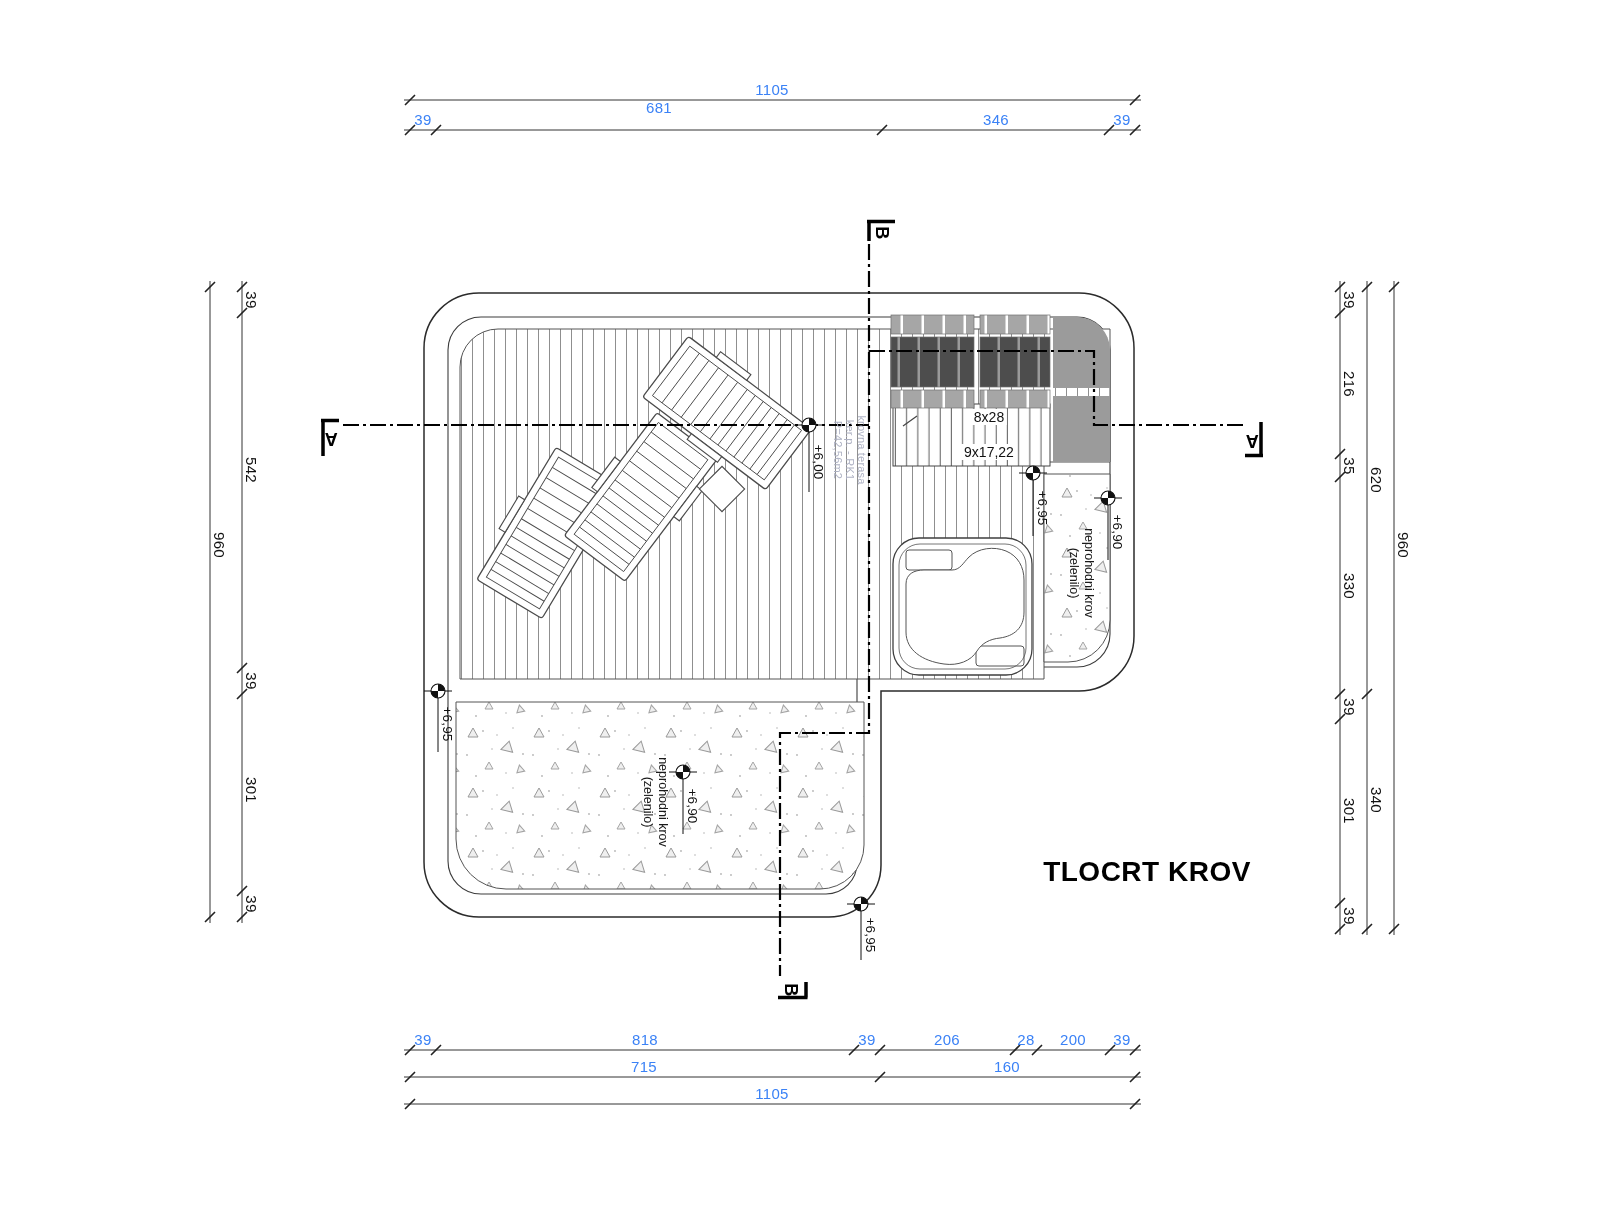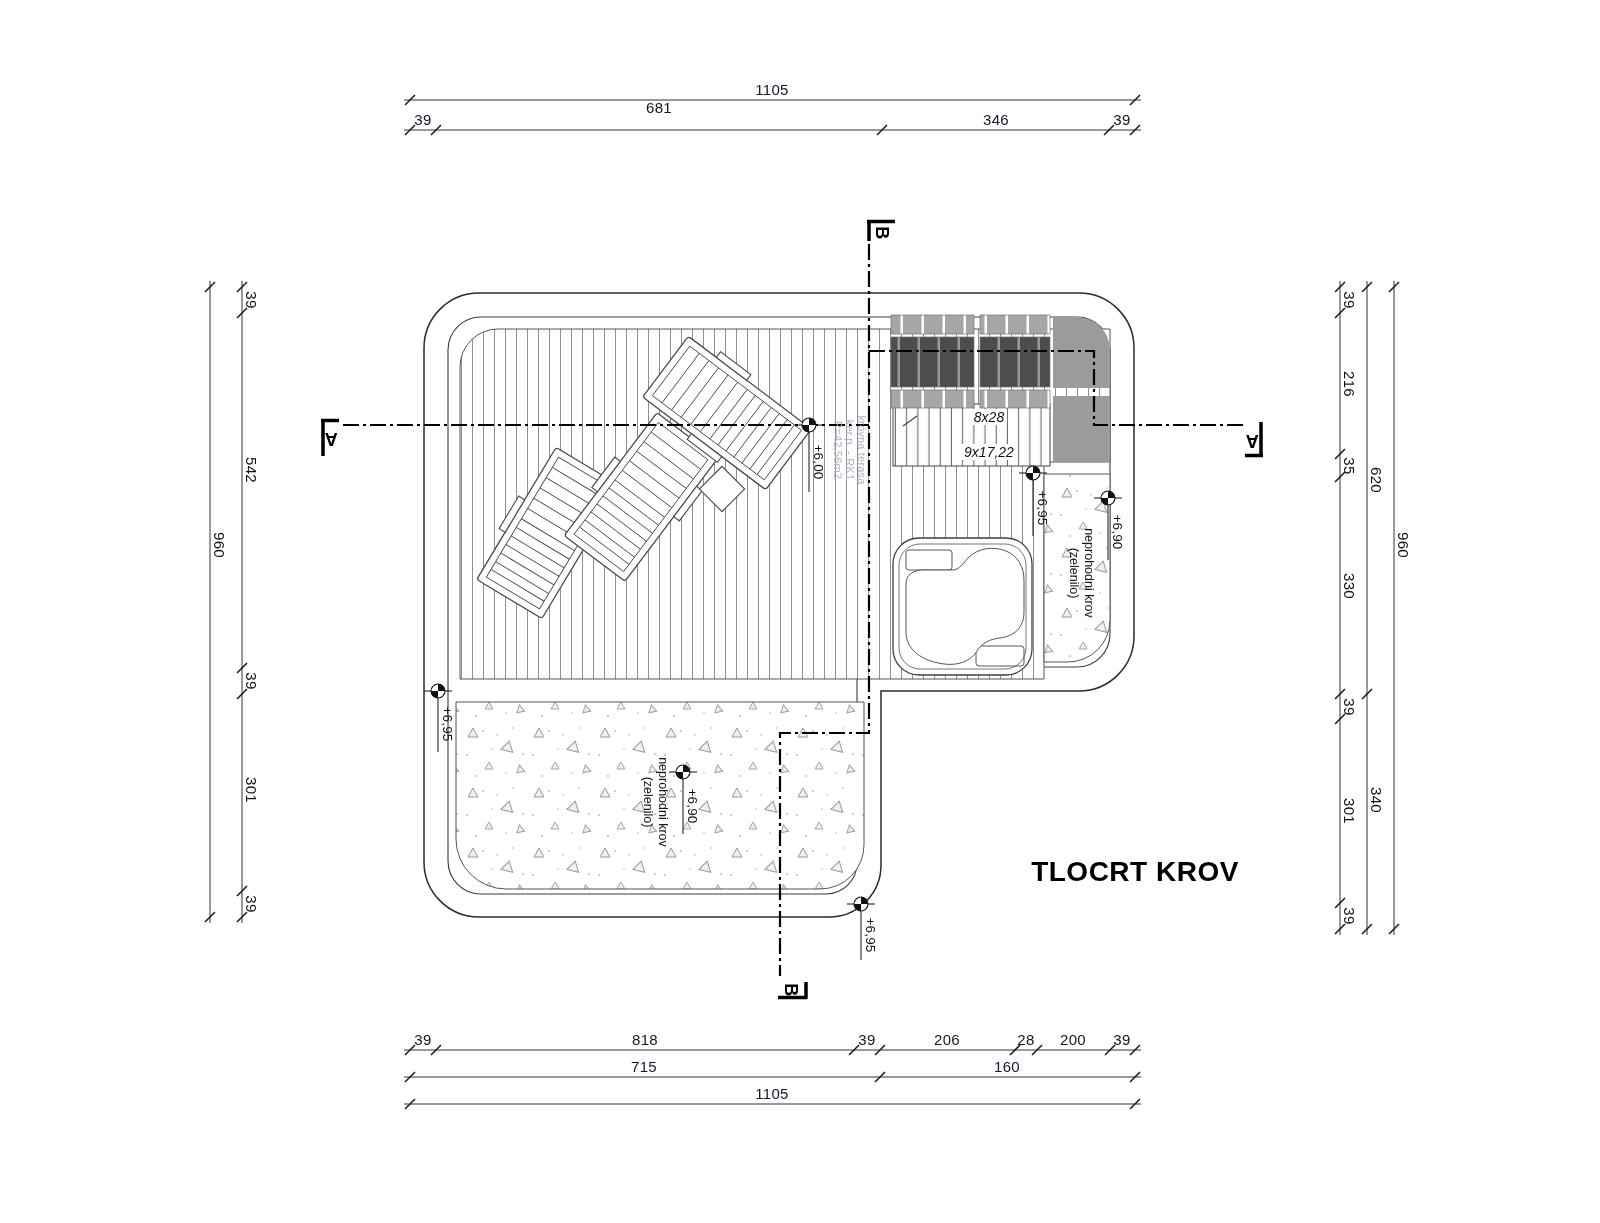--- a/index.html
+++ b/index.html
@@ -1,32 +1,32 @@
 <!DOCTYPE html>
 <html><head>
 <meta charset="utf-8">
 <style>
   html,body{margin:0;padding:0;background:#fff;}
   .sheet{position:relative;width:1600px;height:1223px;background:#fff;
          font-family:"Liberation Sans",sans-serif;overflow:hidden;color:#111;}
   .sheet svg{position:absolute;left:0;top:0;}
   .layer{position:absolute;left:0;top:0;width:100%;height:100%;}
   .lbl{position:absolute;transform:translate(-50%,-50%);font-size:15px;white-space:nowrap;
-       letter-spacing:.3px;color:#0f172a;}
+       letter-spacing:.3px;color:#3b82f6;}
   .vlbl{position:absolute;transform:translate(-50%,-50%) rotate(90deg);font-size:15px;
         white-space:nowrap;letter-spacing:.3px;color:#111;}
   .elev{font-size:13.5px;letter-spacing:.2px;}
   .faint{font-size:11px;color:#aeb2c4;letter-spacing:.2px;}
   .sec{font-weight:bold;font-size:18px;color:#000;}
   .rot180{transform:translate(-50%,-50%) rotate(180deg);}
   .rot90{transform:translate(-50%,-50%) rotate(90deg);}
   .title{position:absolute;transform:translate(-50%,-50%);font-size:28px;font-weight:bold;
-         letter-spacing:.5px;white-space:nowrap;color:#000;}
+         letter-spacing:.5px;white-space:nowrap;color:#000;margin-left:12px;}
   .stair-lbl{position:absolute;transform:translate(-50%,-50%);font-size:14px;background:#fff;
-             padding:0 3px;white-space:nowrap;color:#111;font-style:italic;}
+             padding:0 3px;white-space:nowrap;color:#111;}
   .groof{position:absolute;transform:translate(-50%,-50%) rotate(90deg);font-size:12.5px;
          line-height:15px;text-align:center;color:#1a1a1a;white-space:nowrap;}
 </style>
 </head>
 <body>
 
 <div class="sheet">
 
 <svg width="1600" height="1223" viewBox="0 0 1600 1223">
   <defs>

